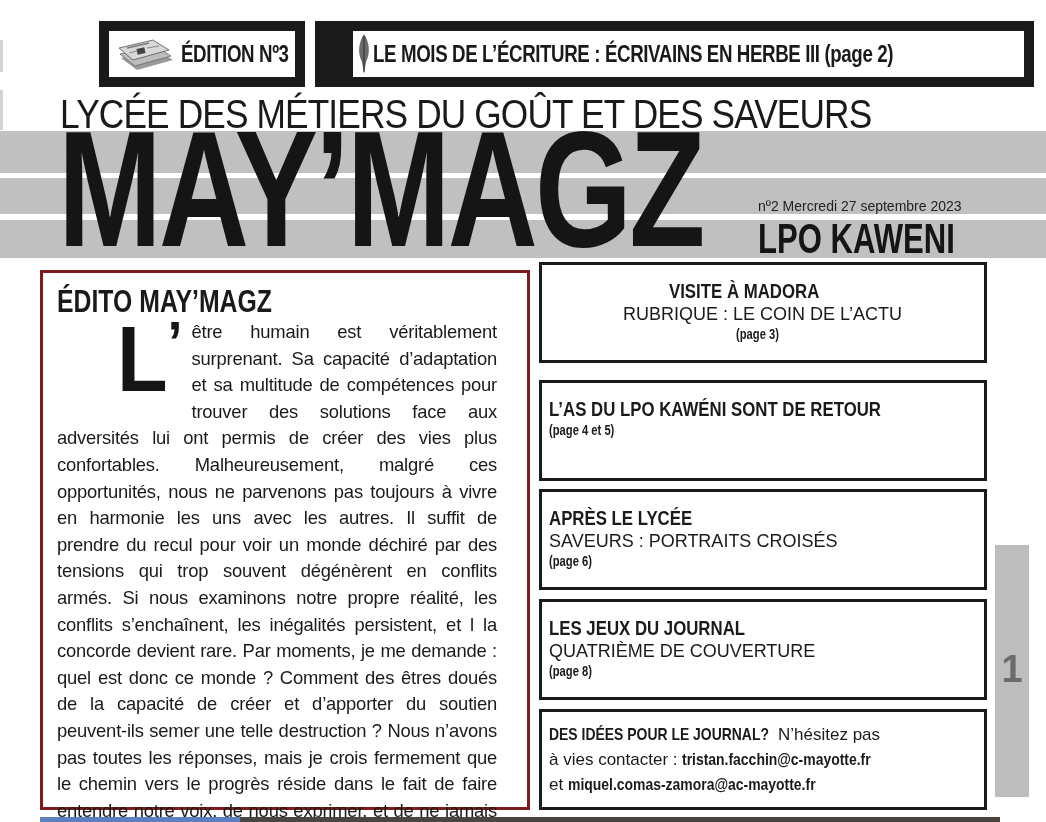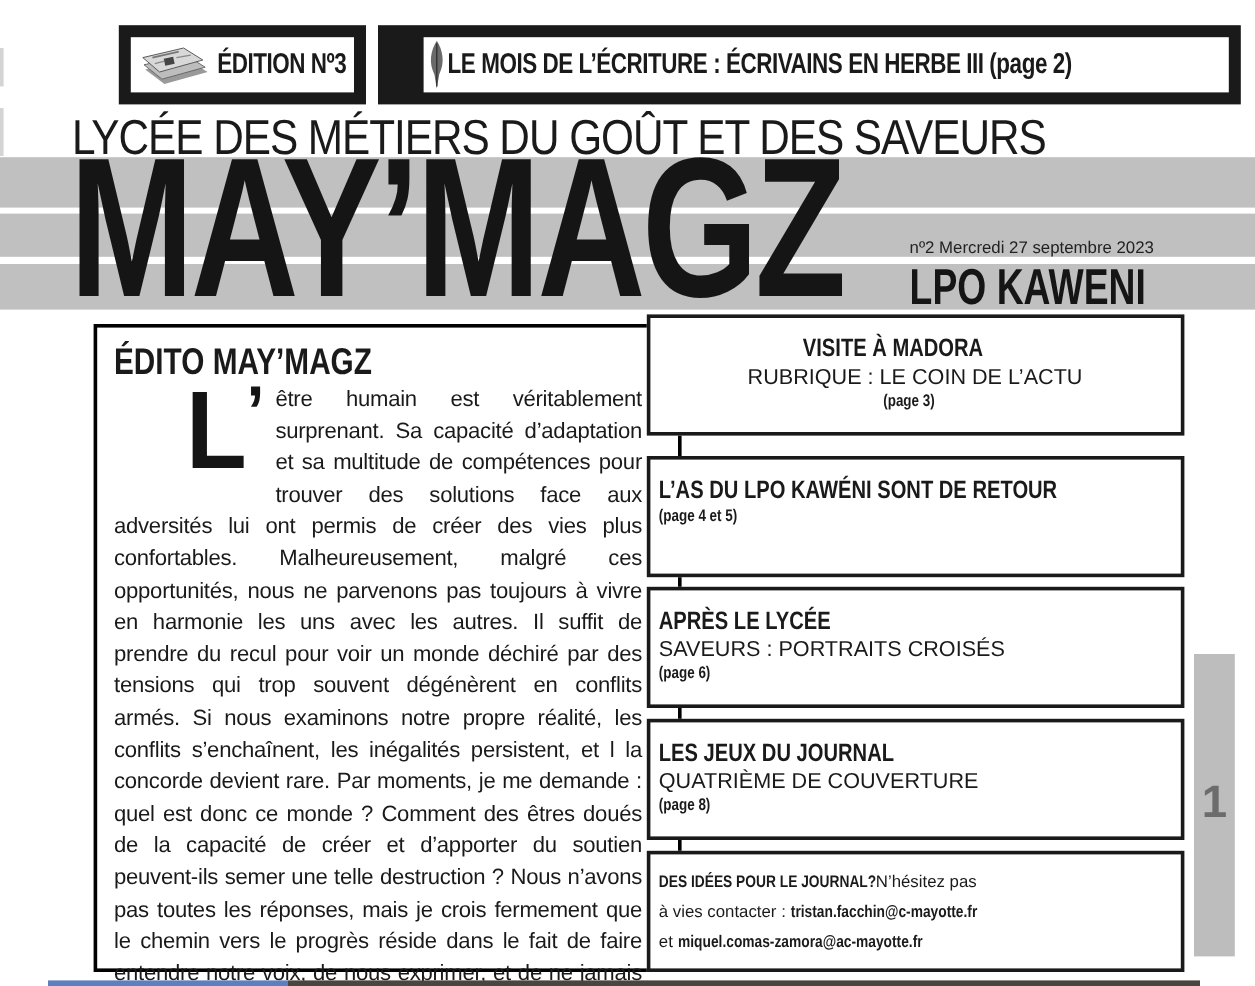--- a/index.html
+++ b/index.html
@@ -21,33 +21,33 @@
   .headline .label { font-size: 24px; letter-spacing: -0.5px; }
 
   
   .subtitle { position: absolute; left: 60px; top: 92px; width: 932px; font-size: 41px; font-weight: normal; color: #1a1a1a; white-space: nowrap; letter-spacing: -1px; transform: scaleX(0.98); transform-origin: left top; line-height: 44px; -webkit-text-stroke: 0; font-stretch: condensed; }
   .band { position: absolute; left: 0; background: #c0c0c0; }
   .title-big { position: absolute; left: 58px; top: 120px; font-size: 178px; line-height: 150px; font-weight: bold; color: #151515; white-space: nowrap; letter-spacing: -4px; transform: scaleX(0.55) scaleY(0.93); transform-origin: left top; }
   .issue-date { position: absolute; left: 758px; top: 198px; font-size: 14px; color: #222; white-space: nowrap; }
   .lpo { position: absolute; left: 758px; top: 218px; font-size: 42px; line-height: 42px; font-weight: bold; color: #151515; white-space: nowrap; transform: scaleX(0.74); transform-origin: left top; letter-spacing: 0px; }
 
   
-  .edito { position: absolute; left: 40px; top: 270px; width: 490px; height: 540px; border: 3px solid #000000; padding: 12px 30px 0 14px; background: #fff; margin-left: 38px; }
+  .edito { position: absolute; left: 40px; top: 270px; width: 490px; height: 540px; border: 3px solid #7f1d1d; padding: 12px 30px 0 14px; background: #fff; }
   .edito h2 { font-size: 31px; line-height: 34px; font-weight: bold; white-space: nowrap; display: inline-block; transform: scaleX(0.8); transform-origin: left top; margin-bottom: 0px; }
   .edito-body { font-size: 18.4px; line-height: 26.6px; text-align: justify; color: #1a1a1a; letter-spacing: -0.2px; }
   .dropcap { float: left; font-size: 92px; line-height: 72px; font-weight: bold; margin: 4px 2px 0 60px; height: 76px; color: #151515; transform: scaleX(0.9); transform-origin: left top; }
   .dropcap .apos { font-size: 60px; vertical-align: top; line-height: 40px; }
 
   
   .rbox { position: absolute; left: 539px; width: 448px; height: 101px; border: 3px solid #1a1a1a; padding: 14px 8px 0 7px; background: #fff; }
   .rbox .t { font-size: 21px; line-height: 24px; font-weight: bold; display: inline-block; white-space: nowrap; transform: scaleX(0.8); transform-origin: left top; }
   .rbox .s { font-size: 18px; line-height: 22px; white-space: nowrap; display: block; }
   .rbox .p { font-size: 14px; line-height: 16px; font-weight: bold; display: inline-block; white-space: nowrap; transform: scaleX(0.8); transform-origin: left top; }
 
-  .contact { position: absolute; left: 539px; top: 709px; width: 448px; height: 101px; border: 3px solid #1a1a1a; padding: 10px 6px 16px 7px; background: #fff; font-size: 14px; line-height: 25px; }
+  .contact { position: absolute; left: 539px; top: 709px; width: 448px; height: 101px; border: 3px solid #1a1a1a; padding: 10px 6px 16px 7px; background: #fff; font-size: 17px; line-height: 25px; }
   .contact .b { font-weight: bold; display: inline-block; transform: scaleX(0.82); transform-origin: left bottom; white-space: nowrap; }
   .contact .line { white-space: nowrap; display: block; }
 
   .page-tab { position: absolute; left: 995px; top: 545px; width: 34px; height: 252px; background: #bdbdbd; }
   .page-num { position: absolute; left: 0; width: 34px; top: 103px; text-align: center; font-size: 38px; font-weight: bold; color: #6c6c6c; }
 
   .bottom-strip { position: absolute; left: 40px; top: 817px; width: 960px; height: 5px; display: flex; }
   .bottom-strip .blue { width: 200px; background: #5b7fbf; }
   .bottom-strip .dark { flex: 1; background: #4a4540; }
 </style>

